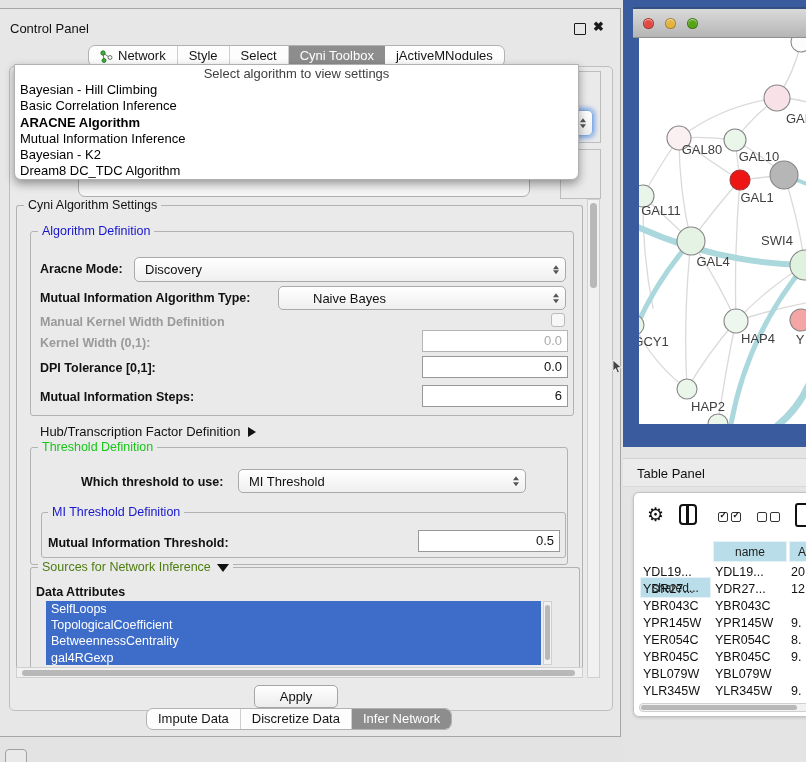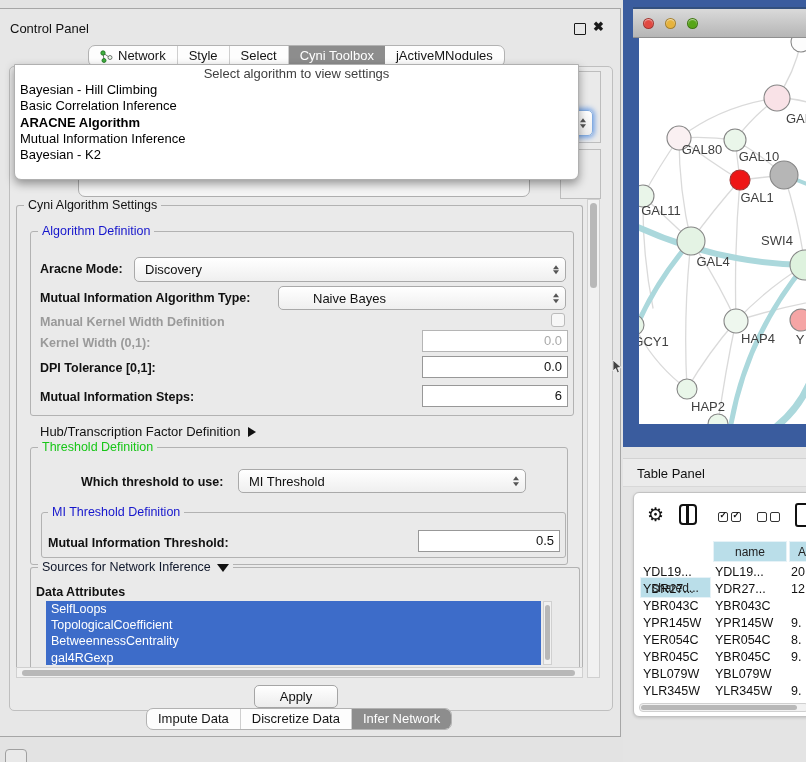--- a/index.html
+++ b/index.html
@@ -153,20 +153,21 @@
     </div>
 
     <div class="abs popup">
       <div class="popup-hint">Select algorithm to view settings</div>
       <div>
           <div class="algo-item">Bayesian - Hill Climbing</div>
           <div class="algo-item">Basic Correlation Inference</div>
           <div class="algo-item bold">ARACNE Algorithm</div>
           <div class="algo-item">Mutual Information Inference</div>
           <div class="algo-item">Bayesian - K2</div>
+          <div class="algo-item">Dream8 DC_TDC Algorithm</div>
         </div>
     </div>
 
     <div class="abs gbox open" style="left:16px;top:196px;width:567px;height:462px;"></div>
     <div class="gtitle" style="left:24px;top:189px;color:#111;">Cyni Algorithm Settings</div>
 
     <div class="abs gbox" style="left:30px;top:222px;width:544px;height:185px;"></div>
     <div class="gtitle" style="left:38px;top:215px;color:#1515cc;">Algorithm Definition</div>
 
     <div class="lbl" style="left:40px;top:253px;">Aracne Mode:</div>
@@ -215,21 +216,21 @@
         </span>
     </div>
 
     <div class="abs gbox" style="left:41px;top:503px;width:525px;height:46px;"></div>
     <div class="gtitle" style="left:48px;top:496px;color:#1515cc;">MI Threshold Definition</div>
 
     <div class="lbl" style="left:48px;top:527px;">Mutual Information Threshold:</div>
     <div class="tfield" style="left:418px;top:521px;width:142px;height:22px;line-height:20px;">0.5</div>
 
     <div class="abs gbox open" style="left:30px;top:558px;width:550px;height:100px;"></div>
-    <div class="gtitle" style="left:38px;top:551px;color:#0f172a;">
+    <div class="gtitle" style="left:38px;top:551px;color:#4d7c0f;">
       <span>Sources for Network Inference</span><span class="tri-down-big"></span>
     </div>
     <div class="lbl" style="left:36px;top:576px;font-size:12.5px;">Data Attributes</div>
 
     <div class="abs attr-list">
         <div class="attr-item">SelfLoops</div>
         <div class="attr-item">TopologicalCoefficient</div>
         <div class="attr-item">BetweennessCentrality</div>
         <div class="attr-item">gal4RGexp</div>
       </div>

